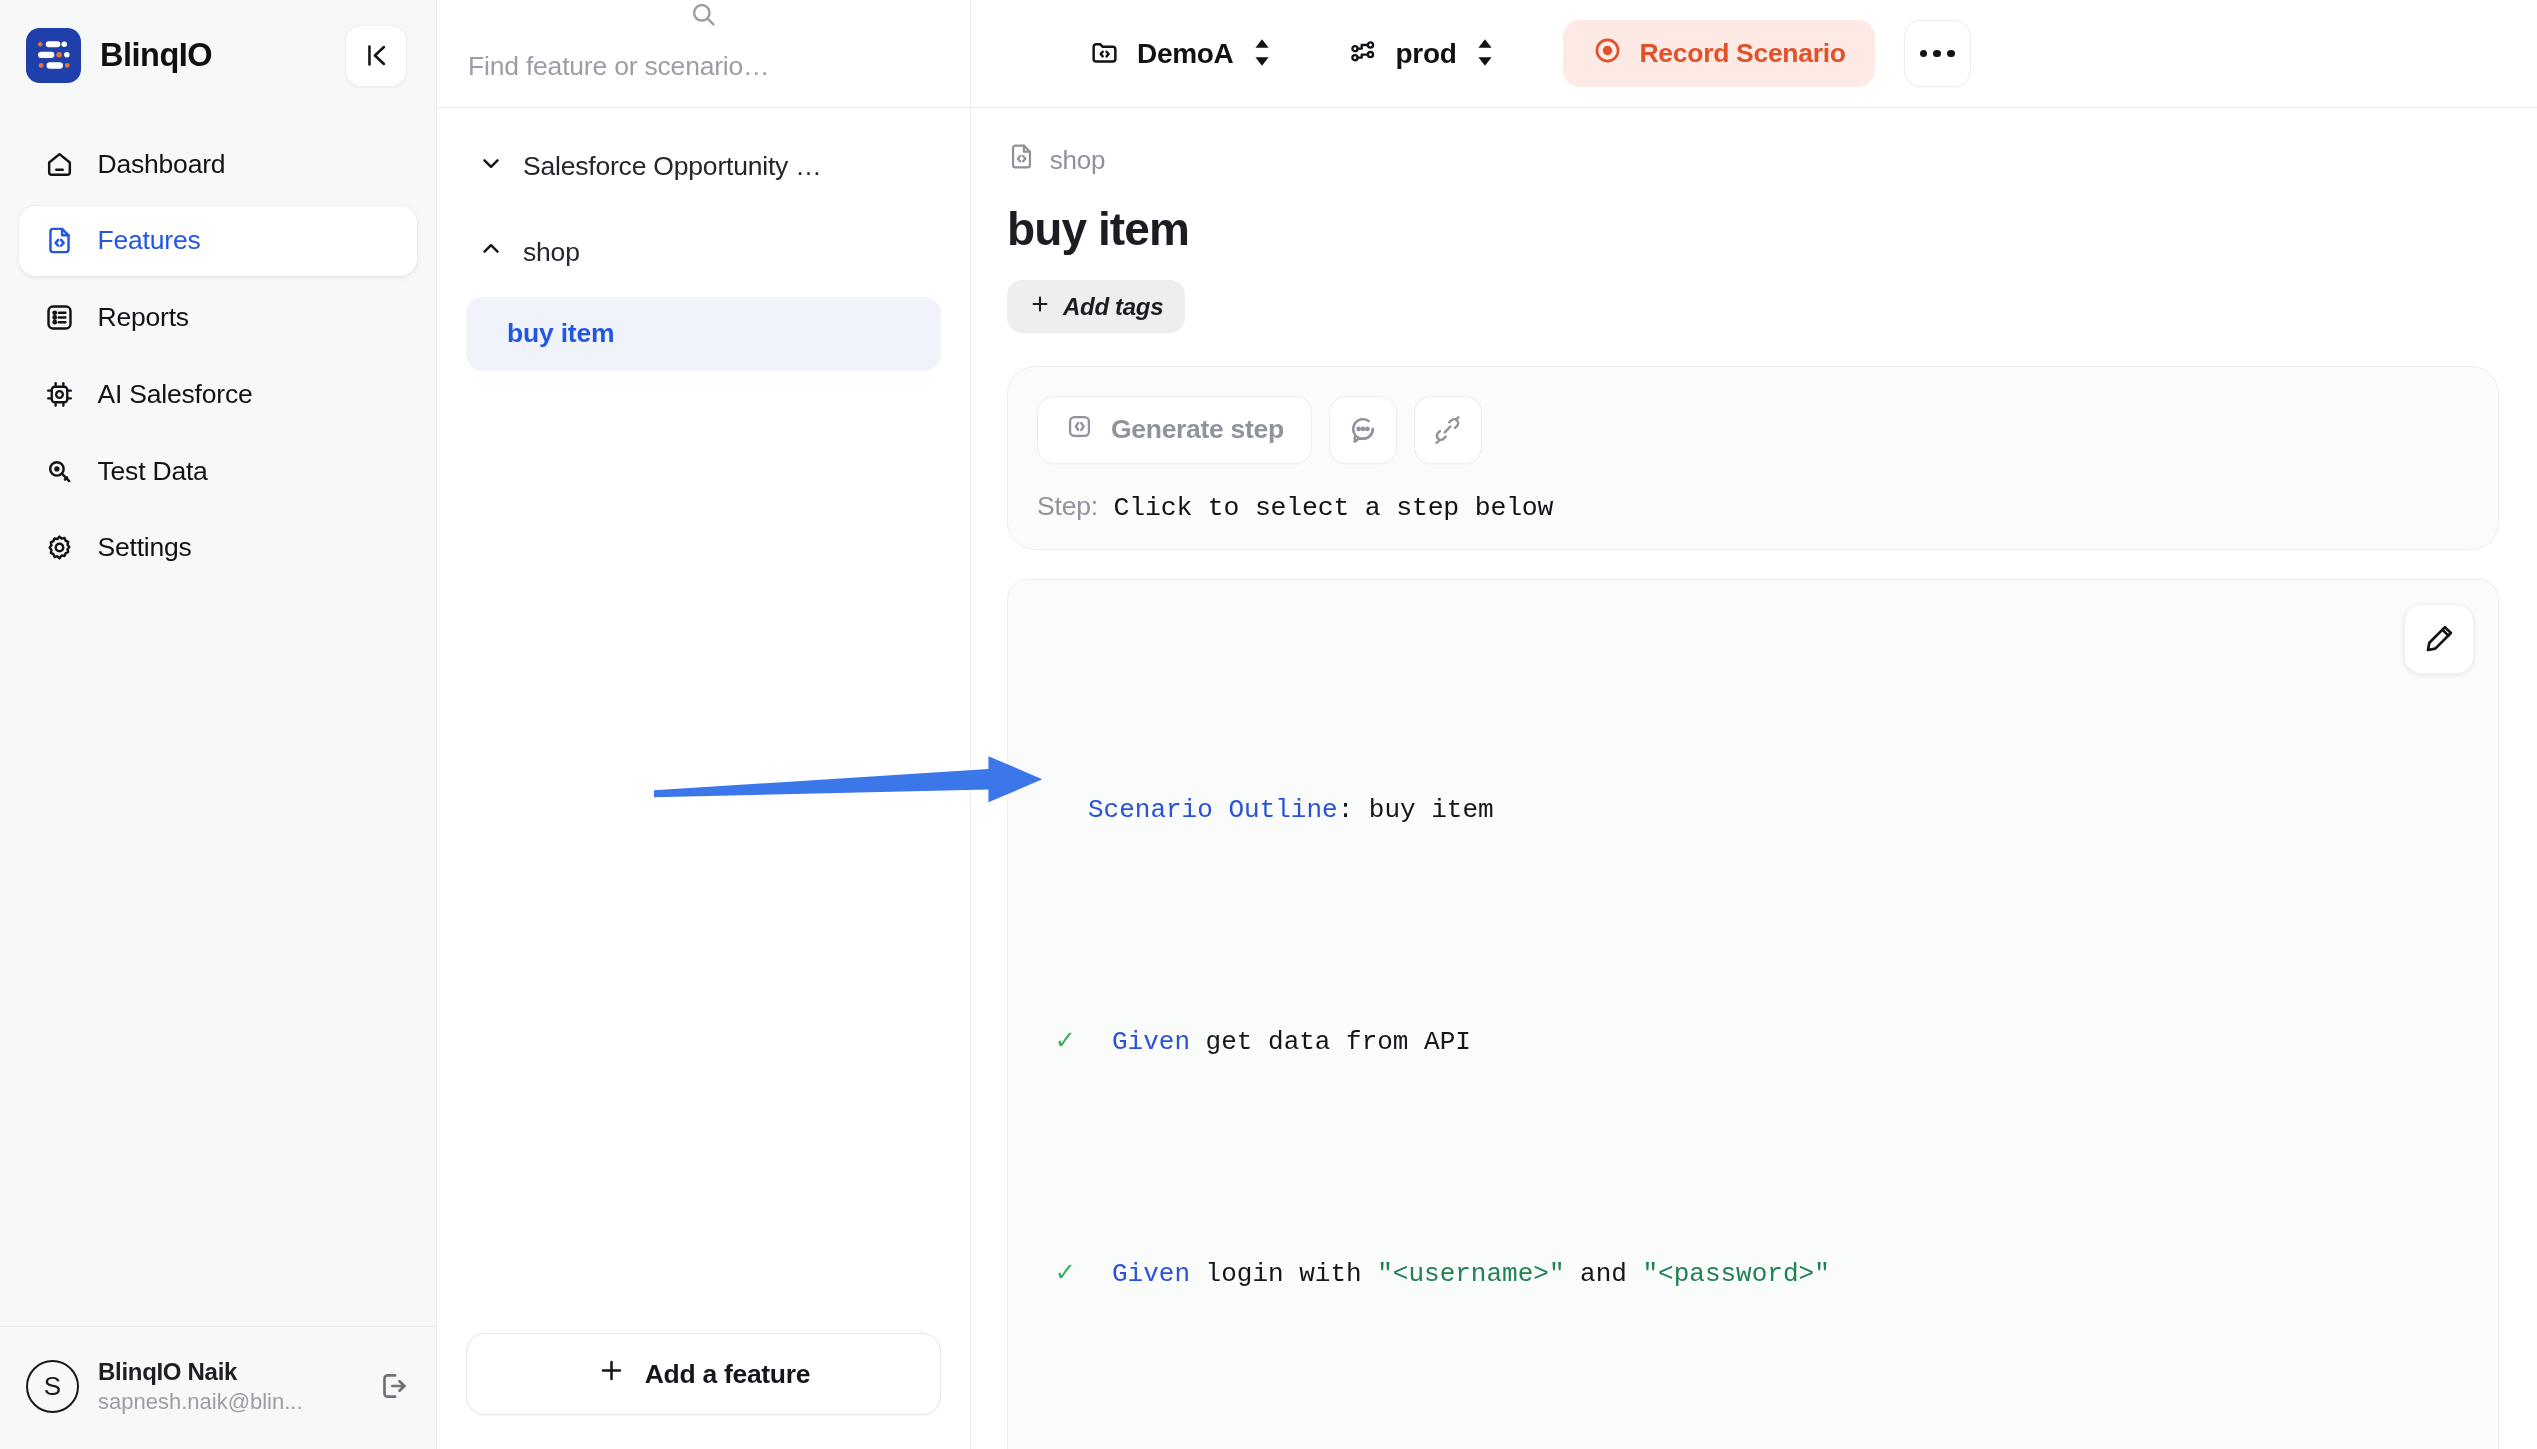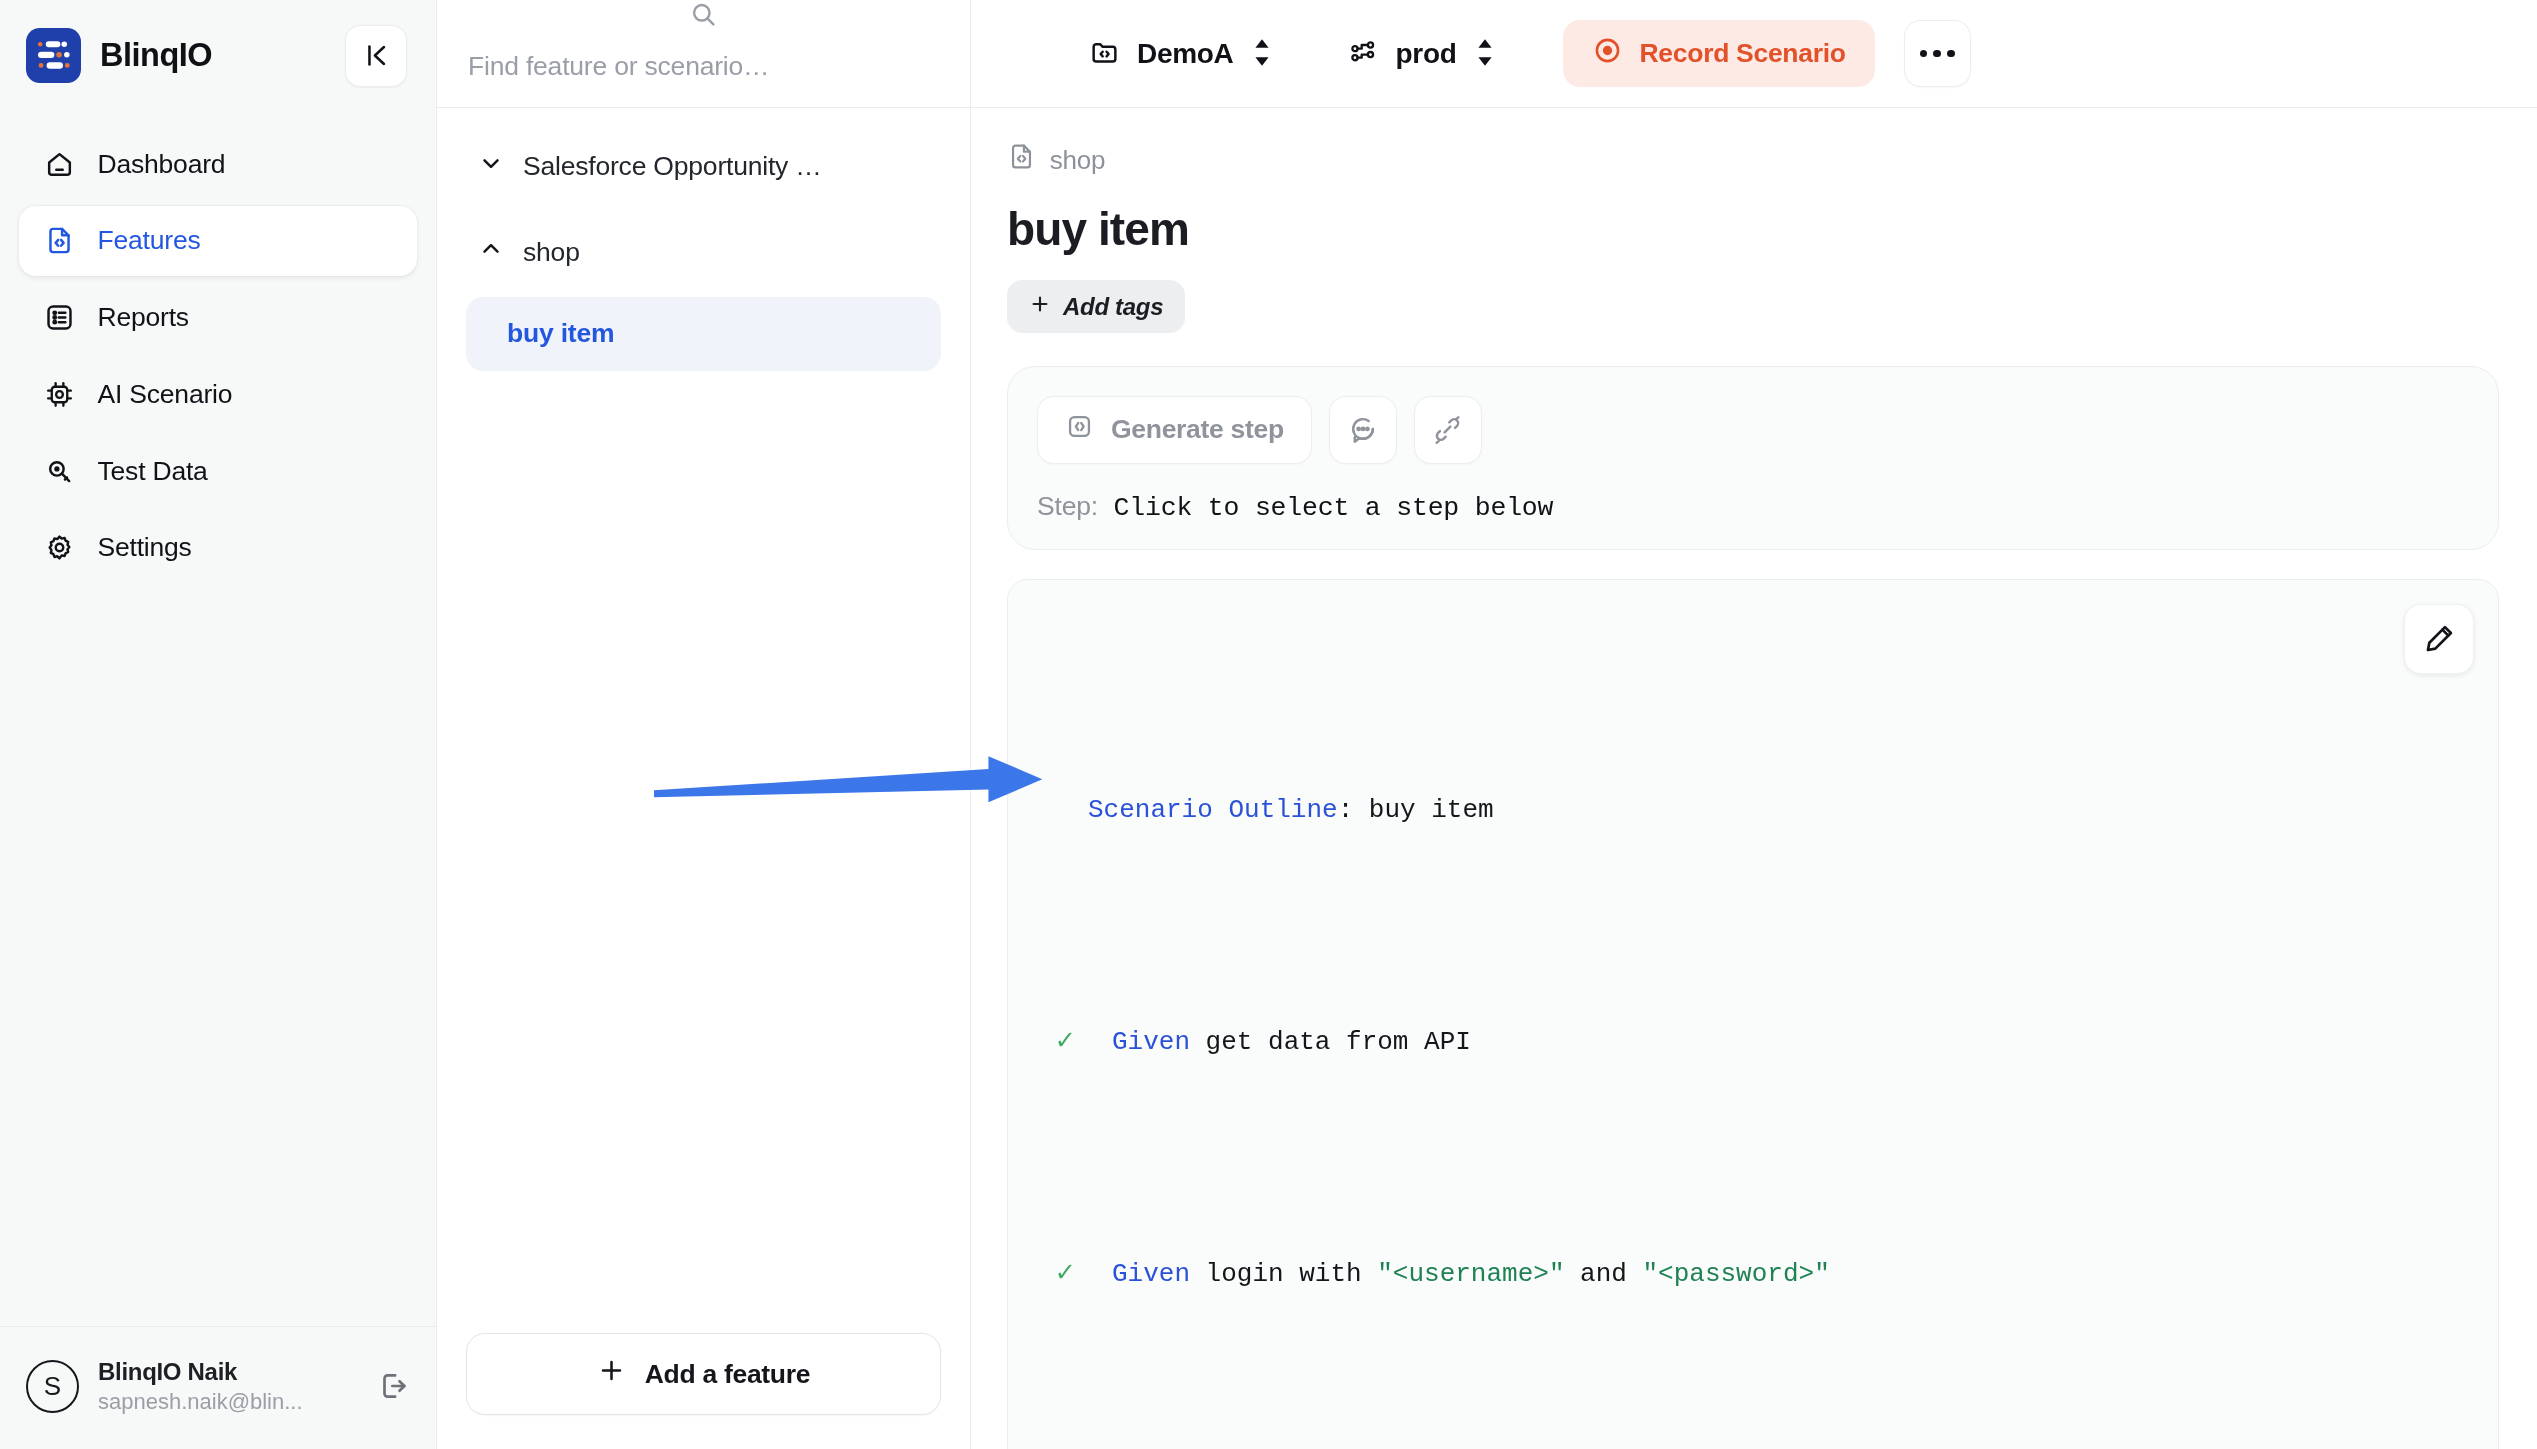--- a/index.html
+++ b/index.html
@@ -320,21 +320,21 @@
             <line x1="9" y1="3.2" x2="9" y2="6"></line>
               <line x1="15" y1="3.2" x2="15" y2="6"></line>
             <line x1="9" y1="18" x2="9" y2="20.8"></line>
               <line x1="15" y1="18" x2="15" y2="20.8"></line>
             <line x1="3.2" y1="9" x2="6" y2="9"></line>
               <line x1="3.2" y1="15" x2="6" y2="15"></line>
             <line x1="18" y1="9" x2="20.8" y2="9"></line>
               <line x1="18" y1="15" x2="20.8" y2="15"></line>
           </svg>
         </span>
-        <span>AI Scenario</span>
+        <span>AI Salesforce</span>
       </div>
 
       <div class="nav-item">
         <span class="nav-ico">
           <svg width="31" height="31" viewBox="0 0 24 24" fill="none" stroke="#111318" stroke-width="1.9" stroke-linecap="round" stroke-linejoin="round">
             <circle cx="10" cy="10" r="5.2"></circle>
               <circle cx="10" cy="10" r="1.1" fill="#111318"></circle>
             <line x1="13.9" y1="13.6" x2="19.5" y2="19.4"></line>
               <line x1="16.2" y1="18.2" x2="17.8" y2="16.6"></line>
           </svg>

